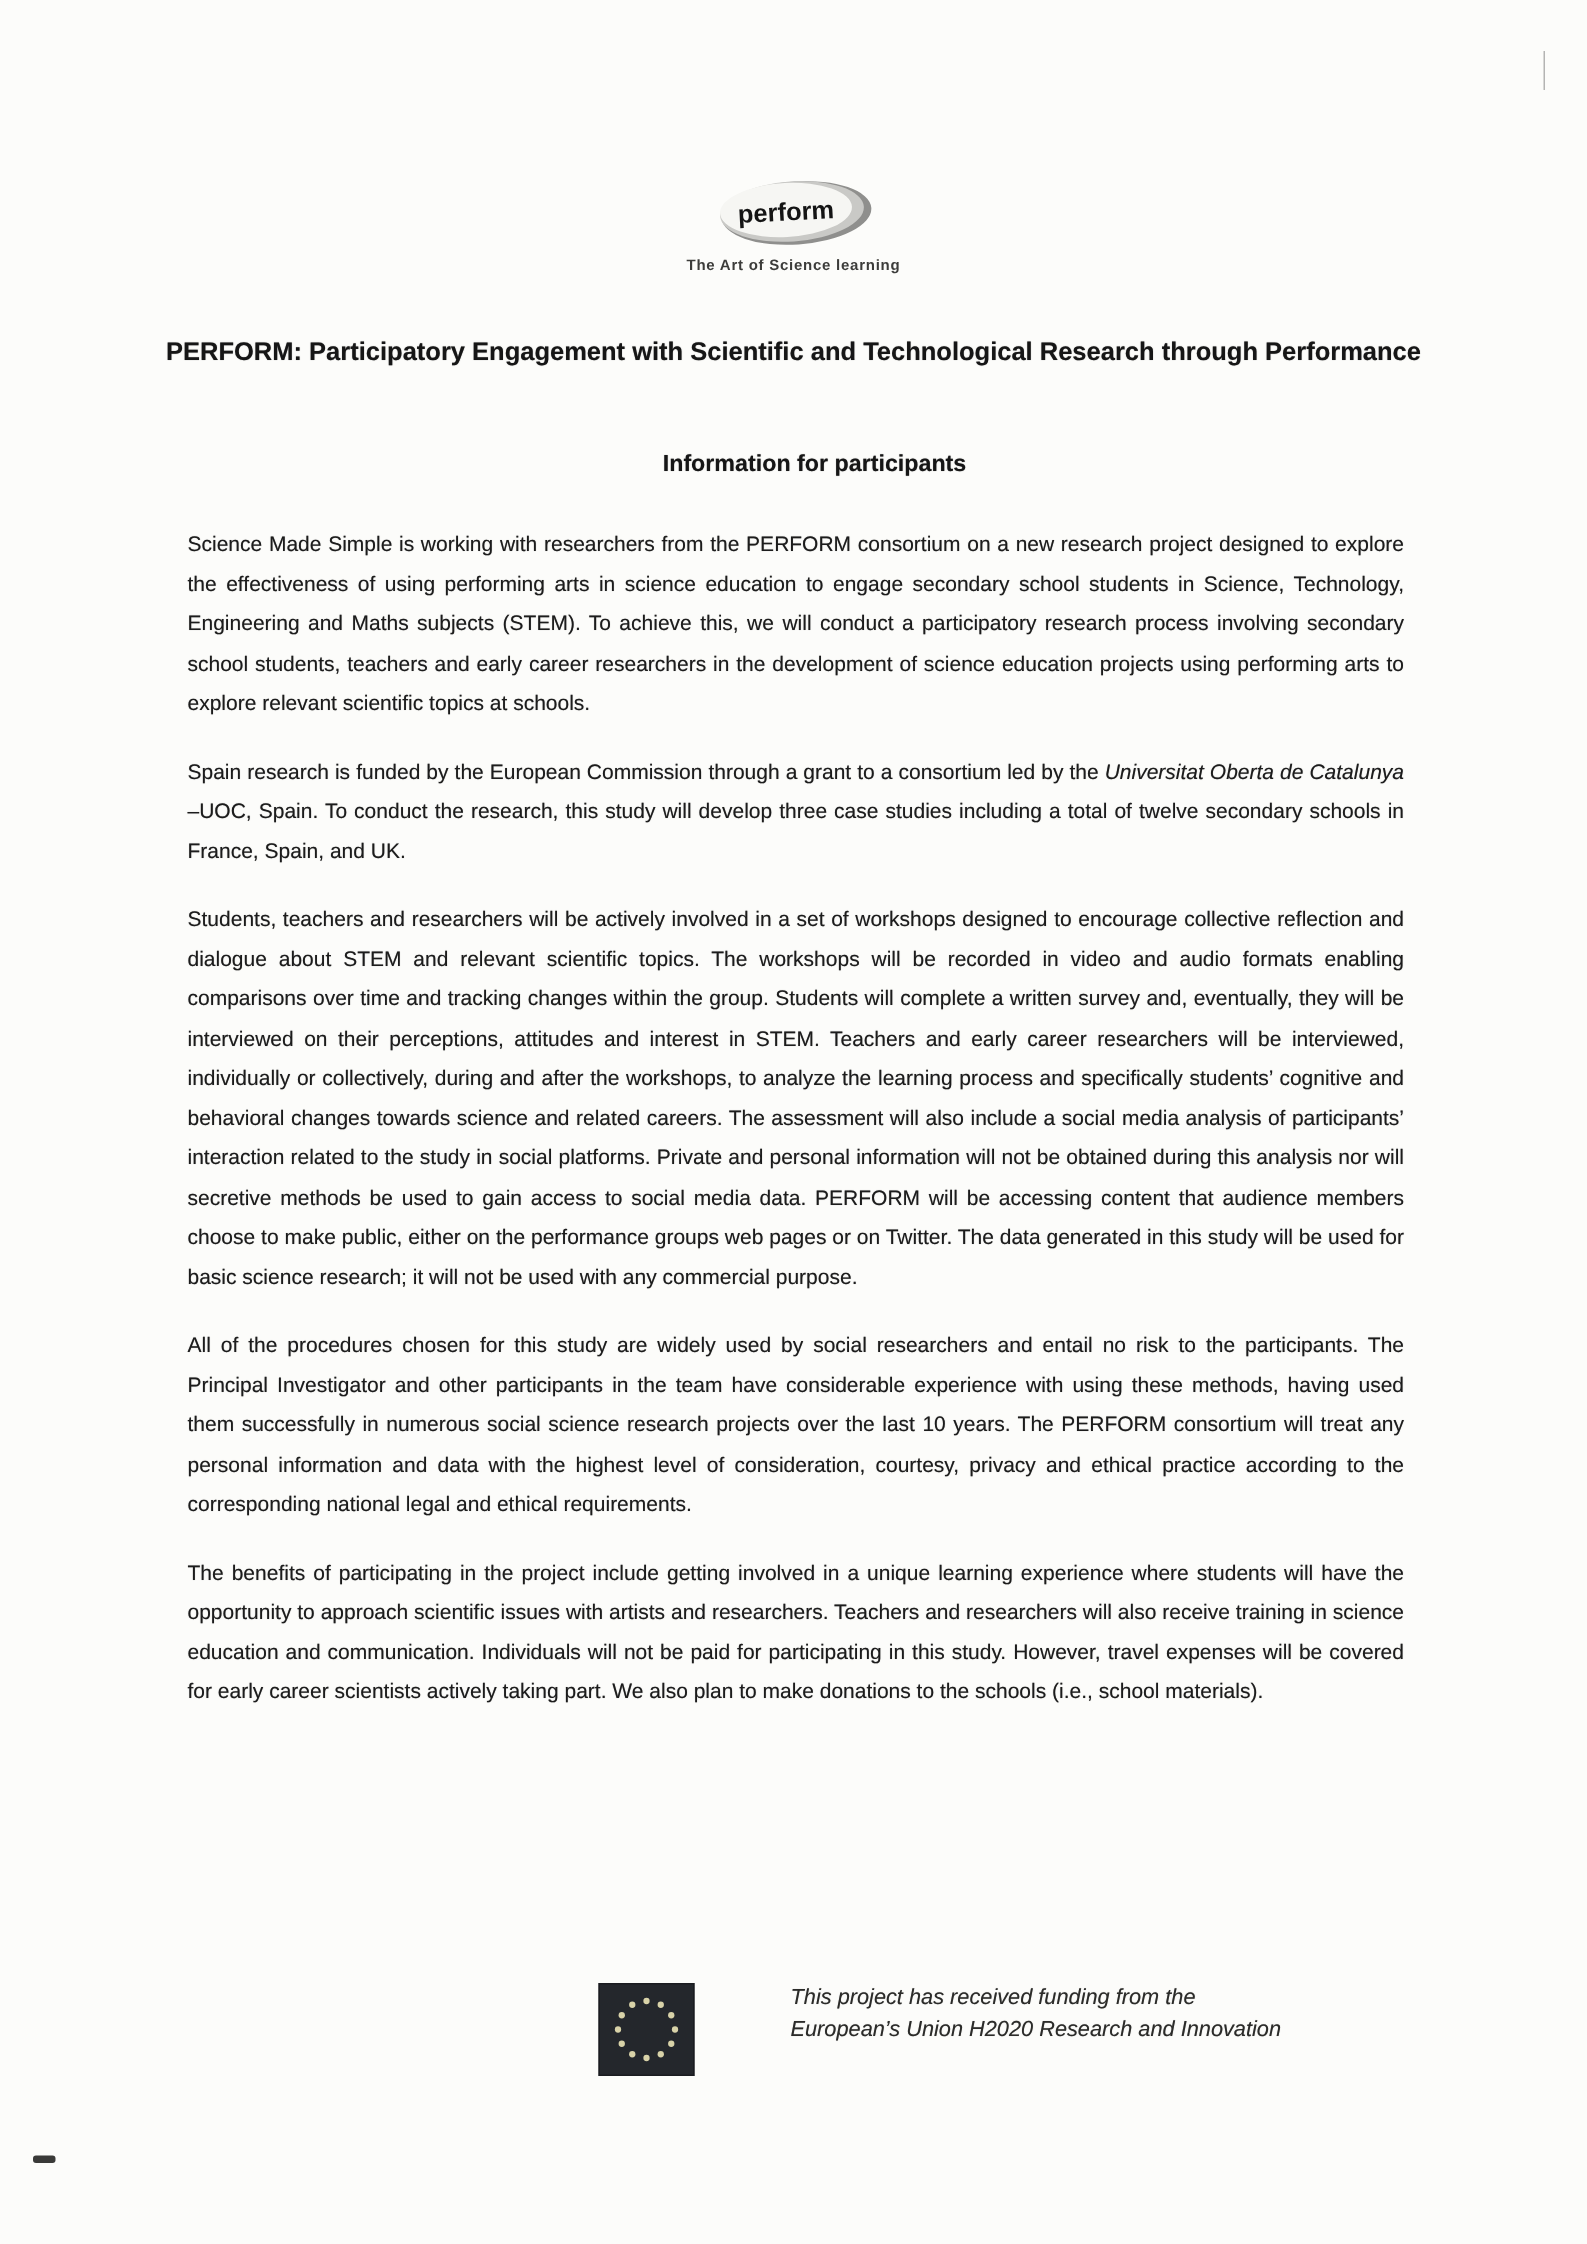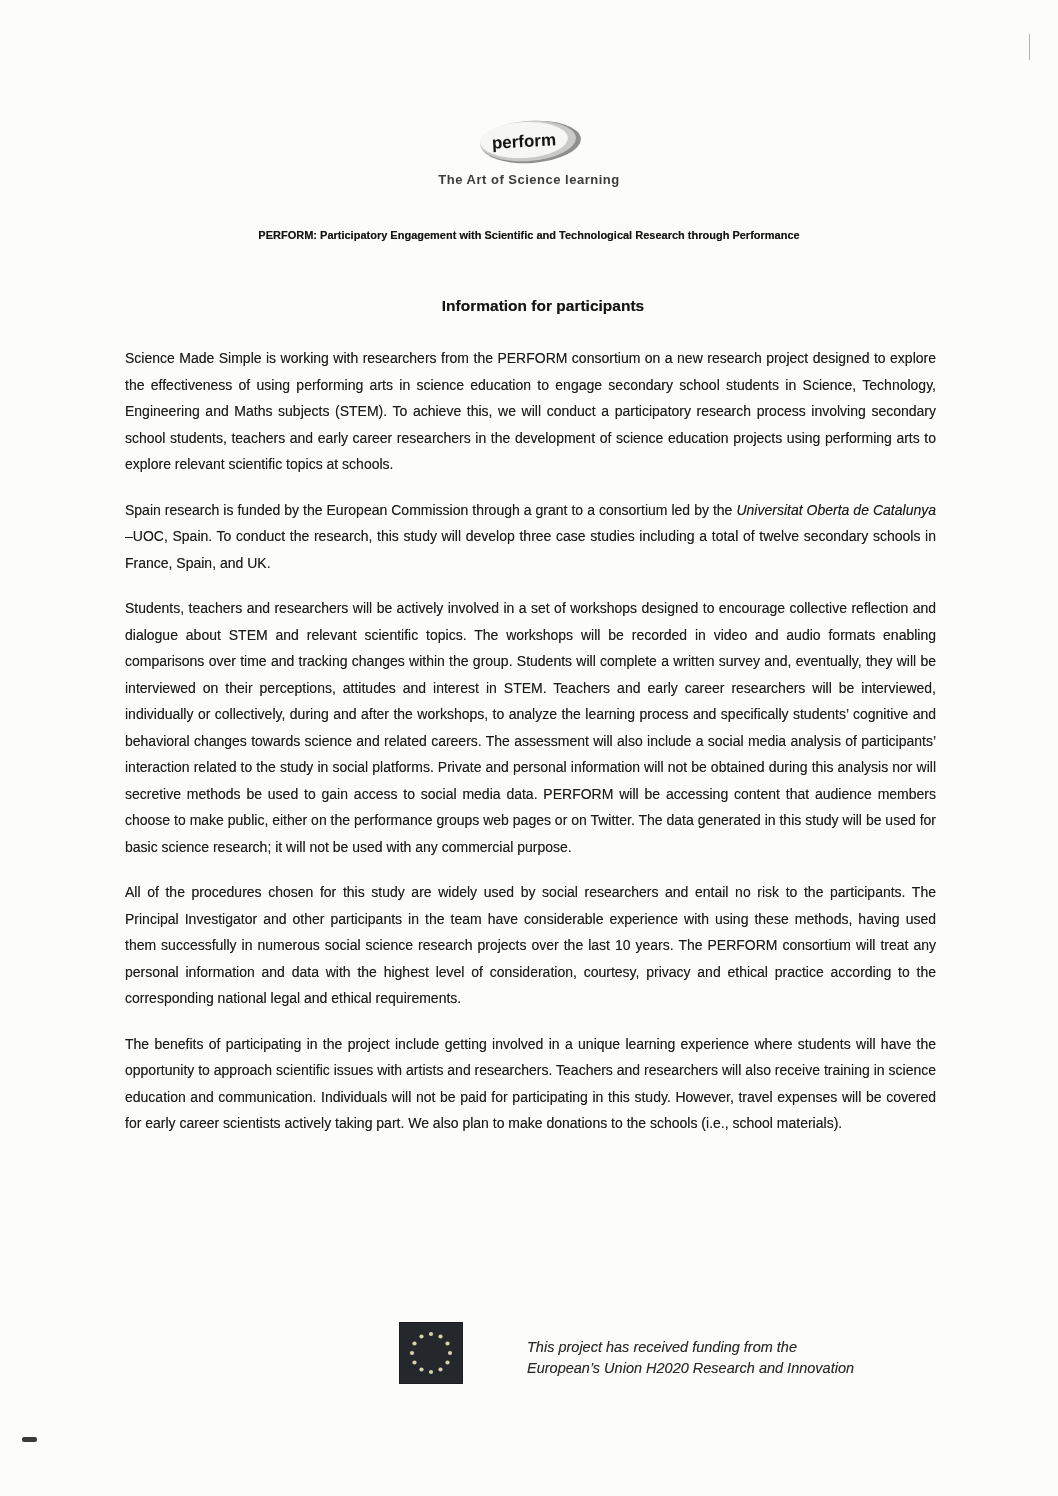--- a/index.html
+++ b/index.html
@@ -17,31 +17,31 @@
     overflow: hidden;
   }
   
   .logo-block {
     padding-top: 116px;
     text-align: center;
   }
   .logo-svg { display: block; margin: 0 auto; }
   .logo-tagline {
     margin-top: 4px;
-    font-size: 13px;
+    font-size: 10px;
     letter-spacing: 0.5px;
     color: #3c3c3a;
     font-weight: 700;
     filter: blur(0.3px);
   }
   
   .doc-title {
     margin: 42px 60px 0 60px;
     text-align: center;
-    font-size: 11px;
+    font-size: 17px;
     font-weight: 700;
     color: #161616;
     text-shadow: 0 0 0.6px rgba(20,20,20,0.55);
   }
   .doc-subtitle {
     margin: 56px 0 0 0;
     text-align: center;
     font-size: 15.5px;
     font-weight: 700;
     color: #161616;
@@ -78,21 +78,20 @@
     flex: 0 0 auto;
   }
   .funding {
     margin-left: 64px;
     font-style: italic;
     font-size: 14.5px;
     line-height: 21px;
     color: #2b2b29;
     text-shadow: 0 0 0.5px rgba(40,40,40,0.45);
     white-space: nowrap;
-    margin-top: 15px;
   }
   
   .artifact-line {
     position: absolute;
     left: 1029px;
     top: 34px;
     width: 1px;
     height: 26px;
     background: rgba(120,120,120,0.55);
   }

